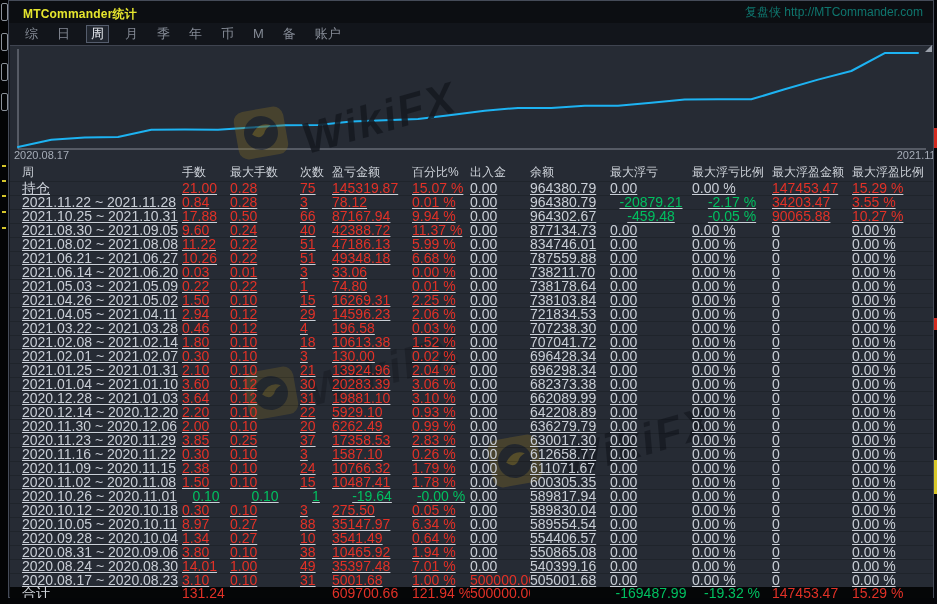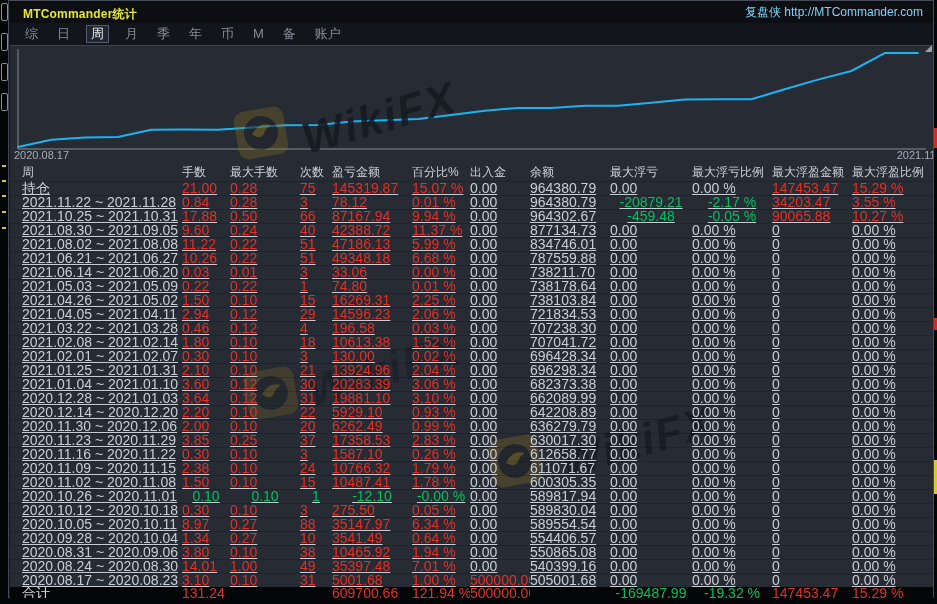--- a/index.html
+++ b/index.html
@@ -13,21 +13,21 @@
   .right-strip{position:absolute;left:934px;top:0;width:3px;height:604px;background:#05060a;z-index:5;}
   .rs-tick{position:absolute;left:0;width:3px;}
   .bottom-strip{position:absolute;left:8px;top:598px;width:926px;height:6px;background:#040507;z-index:4;}
 
   
   .win{position:absolute;left:8px;top:0;width:926px;height:598px;background:#14171d;
        border:1px solid #454b58;box-sizing:border-box;z-index:3;}
   .titlebar{position:absolute;left:0;top:0;right:0;height:22px;background:#0c0e12;
             border-bottom:1px solid #23272f;display:flex;align-items:flex-end;}
   .title{color:#e6e62e;font-weight:bold;font-size:12px;padding-left:14px;letter-spacing:.2px;}
-  .site{position:absolute;right:10px;top:0;line-height:22px;color:#7dd3fc;font-size:12px;}
+  .site{position:absolute;right:10px;top:0;line-height:22px;color:#0f766e;font-size:12px;}
   .tabbar{position:absolute;left:0;top:22px;right:0;height:22px;background:#12151b;
           display:flex;align-items:center;gap:13px;padding-left:13px;font-size:13px;}
   .tab{color:#848a95;cursor:default;padding:0 3px;line-height:16px;}
   .tab.sel{color:#e9ecf1;border:1px solid #555d6d;background:#20252e;padding:0 4px;}
 
   
   .panel{position:absolute;left:1px;top:44px;width:923px;height:553px;background:#262b34;overflow:hidden;}
   .chart{position:absolute;left:0;top:0;width:923px;height:117px;border-top:1px solid #3f4450;padding-left:24px;}
   .chart svg{position:absolute;left:0;top:1px;}
   .xlab{position:absolute;top:103px;font-size:11px;color:#a6adb8;z-index:2;}
@@ -453,21 +453,21 @@
               <span class="cell">0.00</span>
               <span class="cell">0.00 %</span>
               <span class="cell">0</span>
               <span class="cell">0.00 %</span>
             </div>
             <div class="trow">
               <span class="cell">2020.10.26 ~ 2020.11.01</span>
               <span class="cell green">0.10</span>
               <span class="cell green">0.10</span>
               <span class="cell green">1</span>
-              <span class="cell green">-12.10</span>
+              <span class="cell green">-19.64</span>
               <span class="cell green">-0.00 %</span>
               <span class="cell">0.00</span>
               <span class="cell">589817.94</span>
               <span class="cell">0.00</span>
               <span class="cell">0.00 %</span>
               <span class="cell">0</span>
               <span class="cell">0.00 %</span>
             </div>
             <div class="trow">
               <span class="cell">2020.10.12 ~ 2020.10.18</span>

